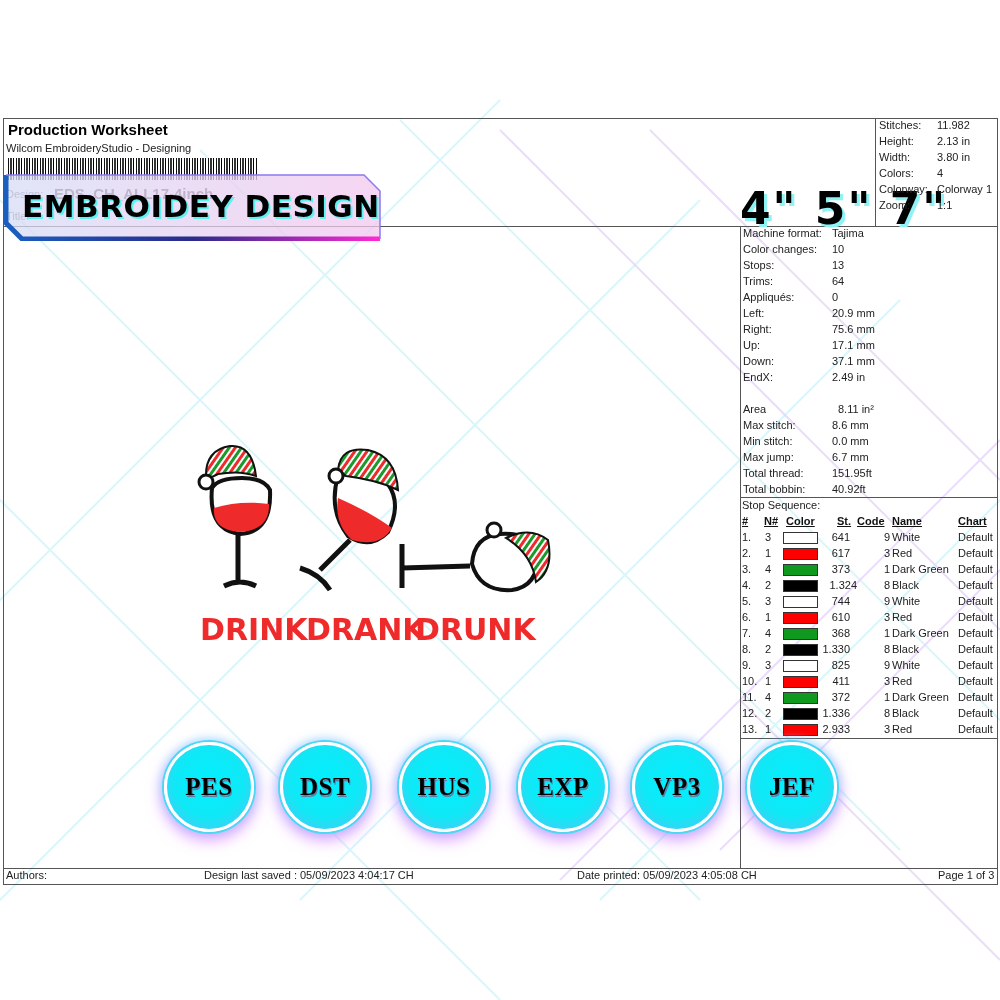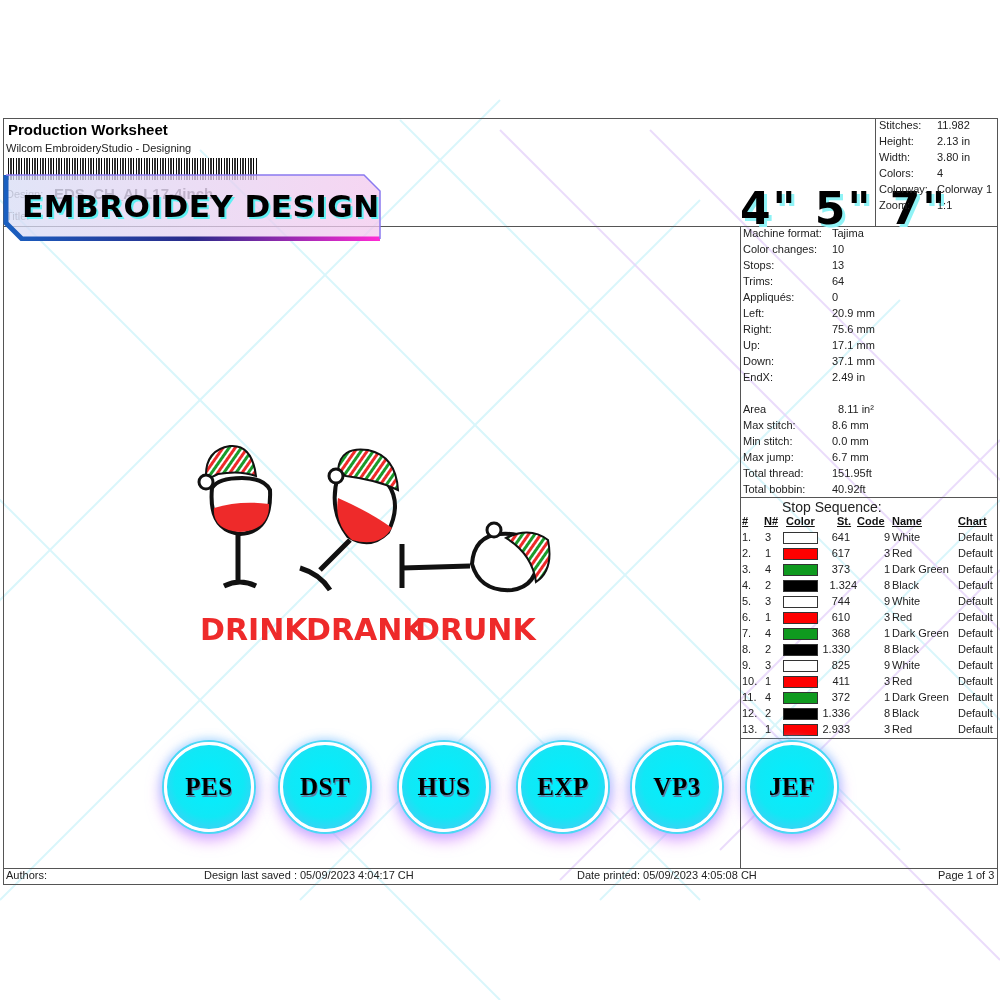--- a/index.html
+++ b/index.html
@@ -28,21 +28,21 @@
     letter-spacing: 0.5px; text-shadow: 2px 2px 0 #5ff0f4; font-family: "DejaVu Sans", sans-serif; }
 
   .sizes { position: absolute; left: 740px; top: 183px; font-size: 44px; font-weight: bold; color: #000;
     font-family: "DejaVu Sans", sans-serif; text-shadow: 3px 3px 0 #8ff3f6; letter-spacing: 2px; white-space: pre; }
 
   .kv { position: absolute; font-size: 11px; color: #222; white-space: nowrap; }
   .kv .k { position: absolute; left: 0; }
   .kv .v { position: absolute; }
 
   
-  .stop-title { position: absolute; left: 742px; top: 499px; font-size: 14px; color: #222; padding-left: 40px; }
+  .stop-title { position: absolute; left: 742px; top: 499px; font-size: 11px; color: #222; }
   .stop-head { position: absolute; top: 515px; font-size: 11px; font-weight: bold; text-decoration: underline; color: #111; }
   .stop-row { position: absolute; left: 740px; width: 258px; height: 16px; font-size: 11px; color: #222; }
   .stop-row span { position: absolute; top: 1px; }
   .swatch { position: absolute; left: 43px; top: 2px; width: 35px; height: 12px; border: 1px solid #333; }
 
   
   .art { position: absolute; left: 190px; top: 440px; width: 370px; height: 210px; }
 
   
   .fmt { position: absolute; top: 742px; width: 90px; height: 90px; border-radius: 50%;

